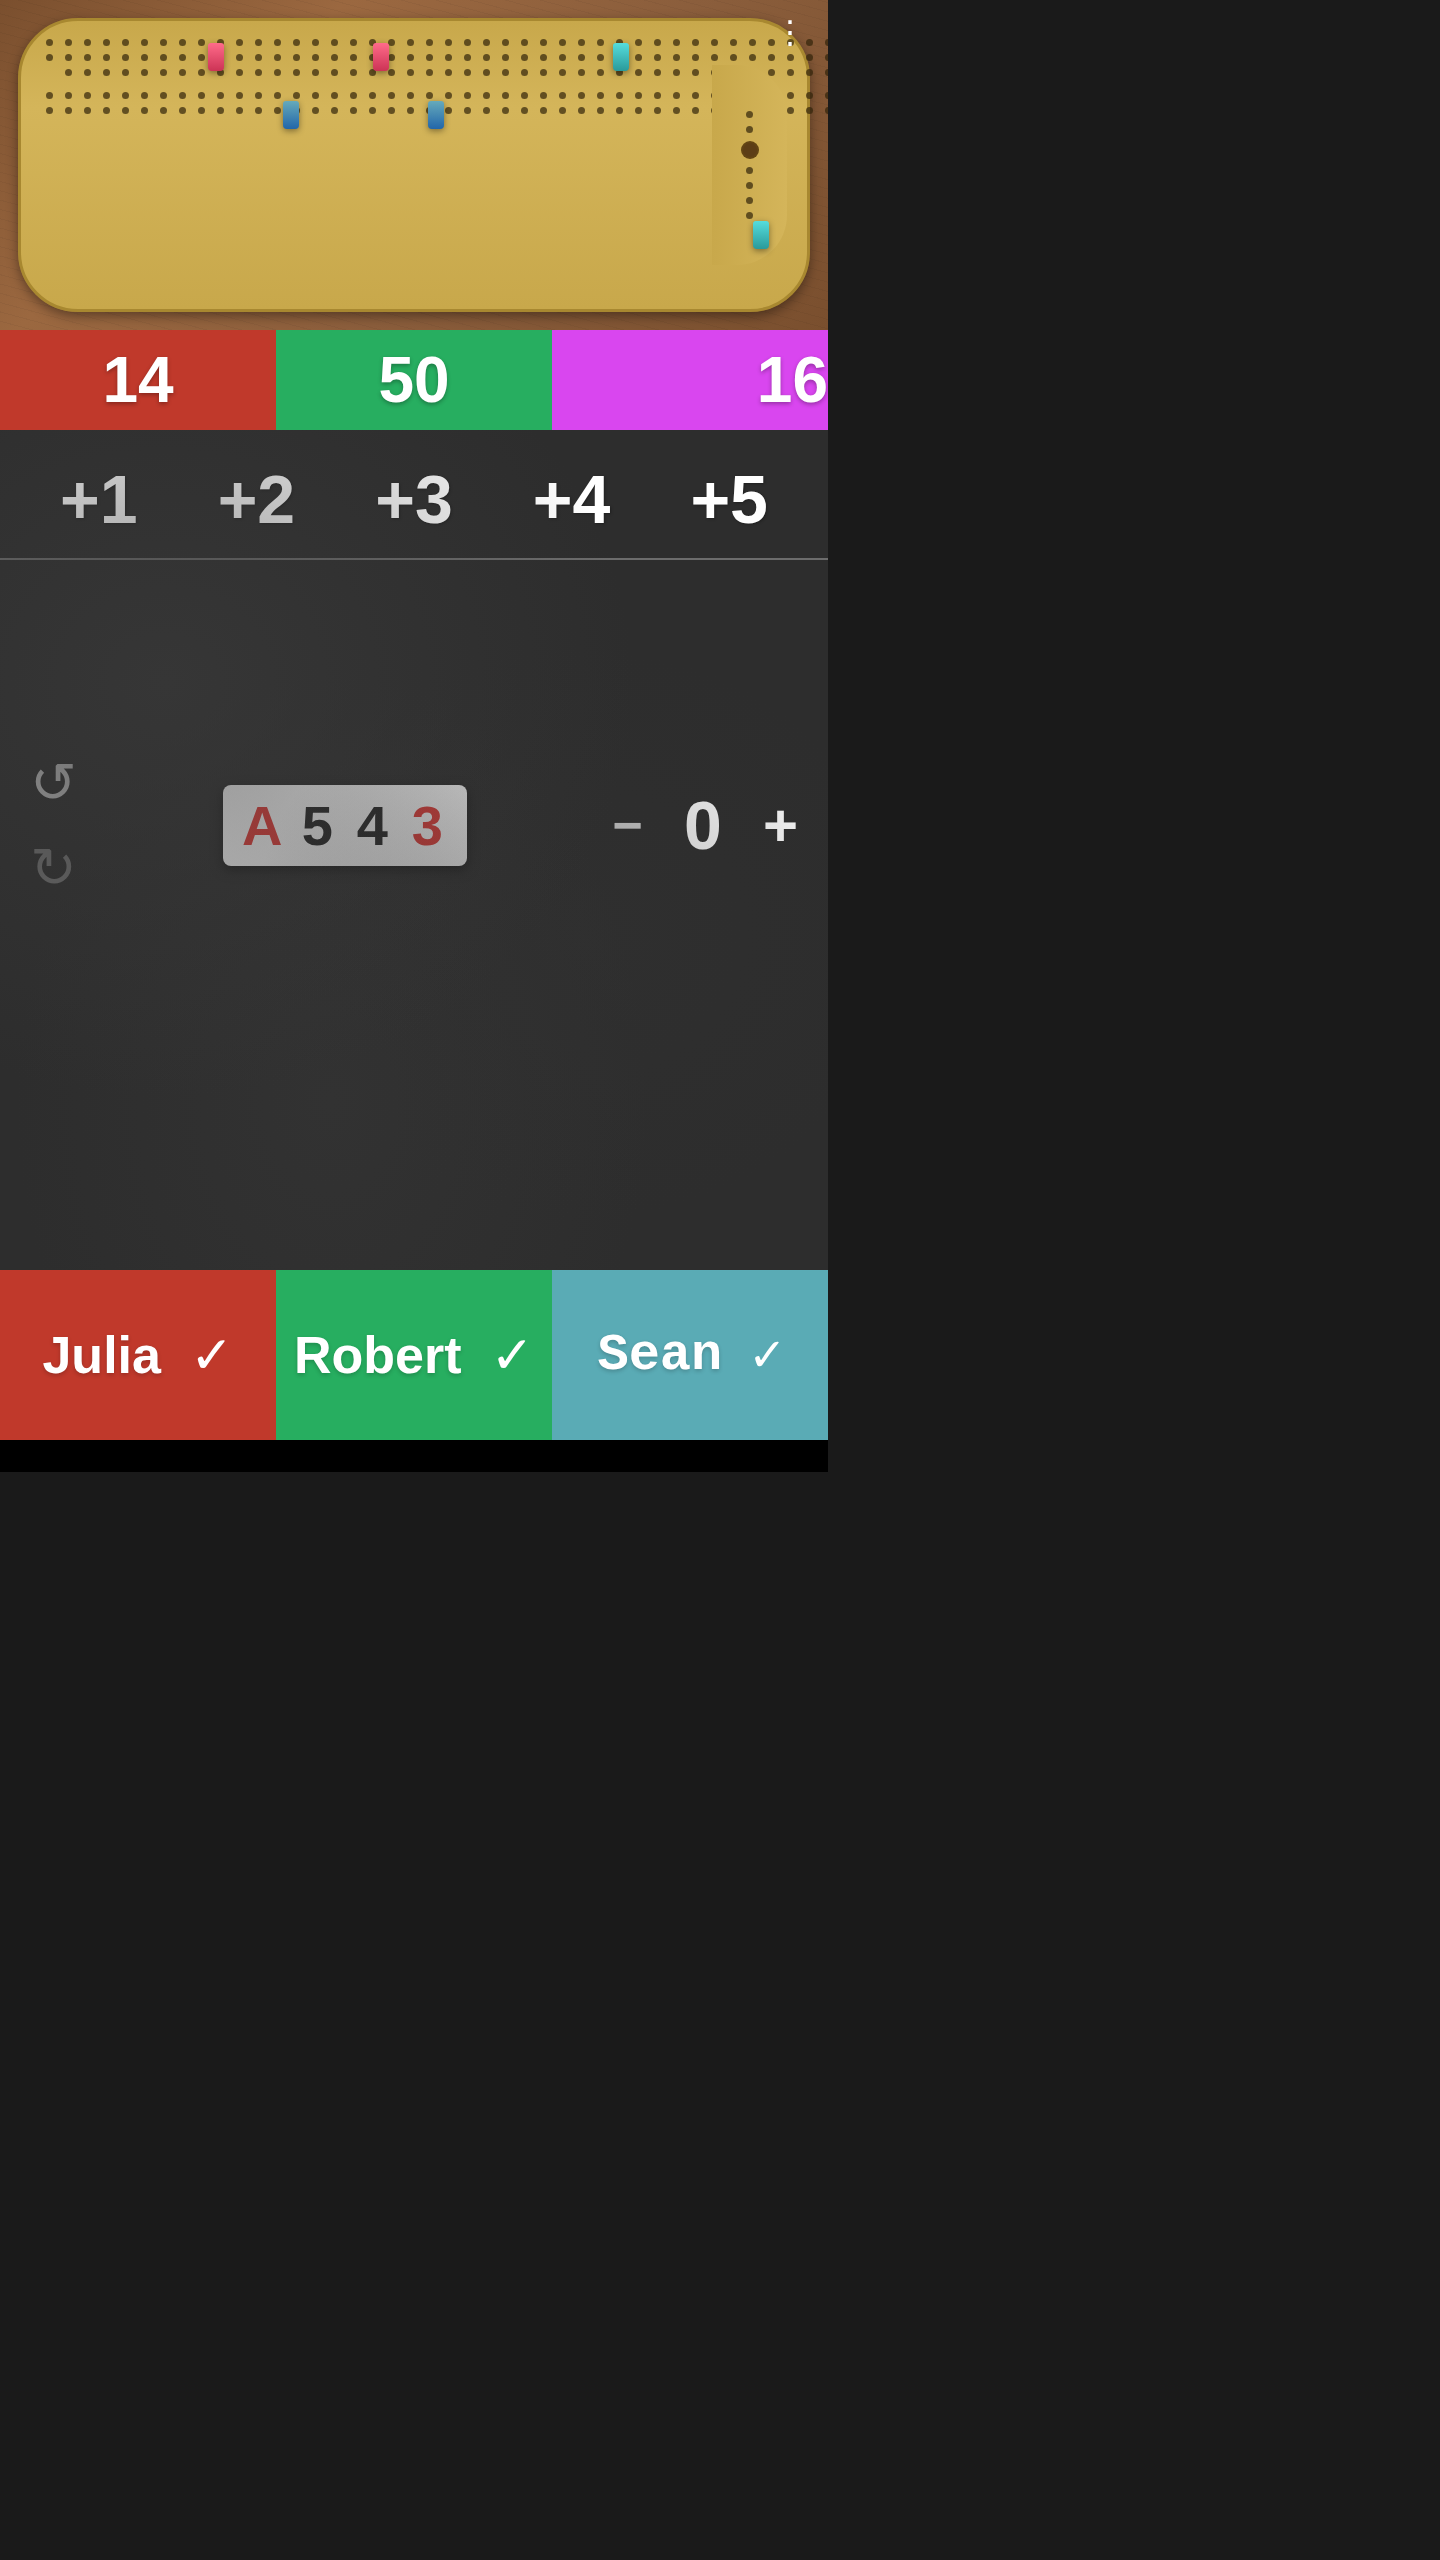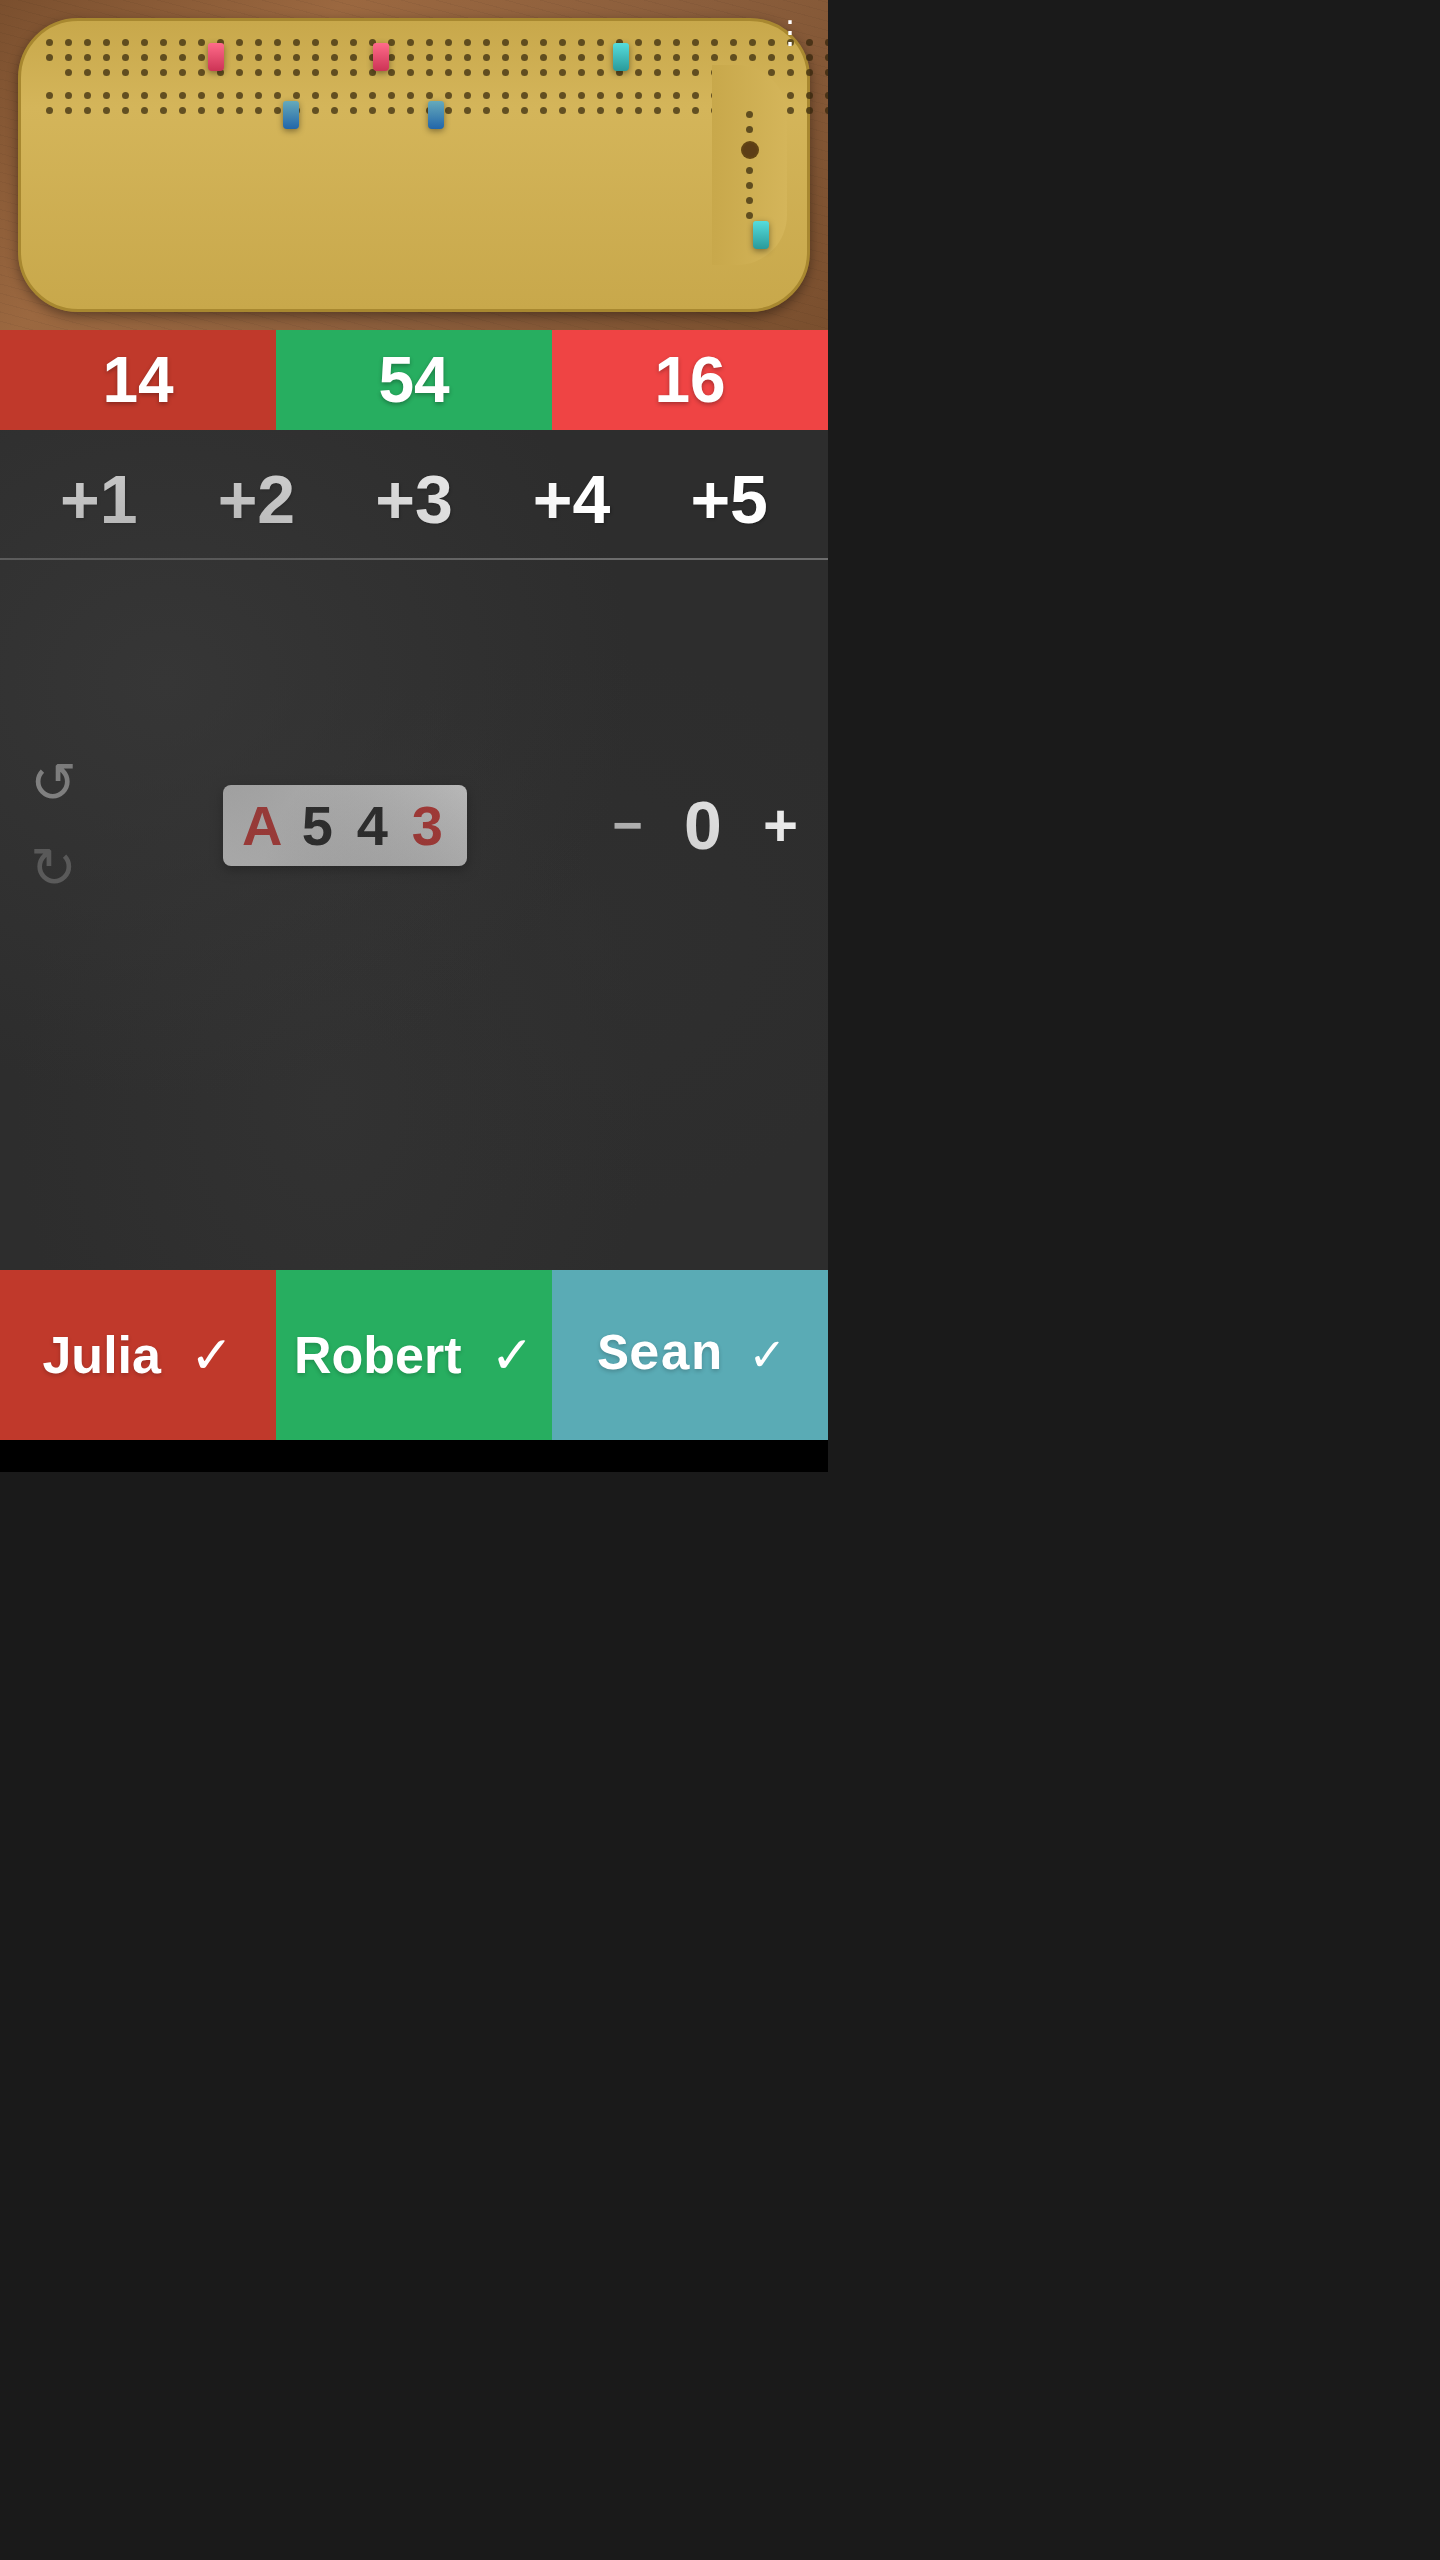--- a/index.html
+++ b/index.html
@@ -115,21 +115,21 @@
 
     .score-box {
       flex: 1;
       display: flex;
       align-items: center;
       justify-content: center;
     }
 
     .score-box.julia { background: #c0392b; }
     .score-box.robert { background: #27ae60; }
-    .score-box.sean { background: #ef4444; }
+    .score-box.sean { background: #d946ef; justify-content: flex-end; }
 
     .score-number {
       font-size: 64px;
       font-weight: bold;
       color: white;
       text-shadow: 0 2px 4px rgba(0,0,0,0.3);
     }
 
     
     .chalkboard-section {
@@ -624,21 +624,21 @@
     <div class="peg peg-blue-1"></div>
     <div class="peg peg-blue-2"></div>
   </div>
 </div>
 
 <div class="score-section">
   <div class="score-box julia">
     <span class="score-number">14</span>
   </div>
   <div class="score-box robert">
-    <span class="score-number">54</span>
+    <span class="score-number">50</span>
   </div>
   <div class="score-box sean">
     <span class="score-number">16</span>
   </div>
 </div>
 
 <div class="chalkboard-section">
 
   <div class="quick-add-row">
     <button class="quick-add-btn">+1</button>

